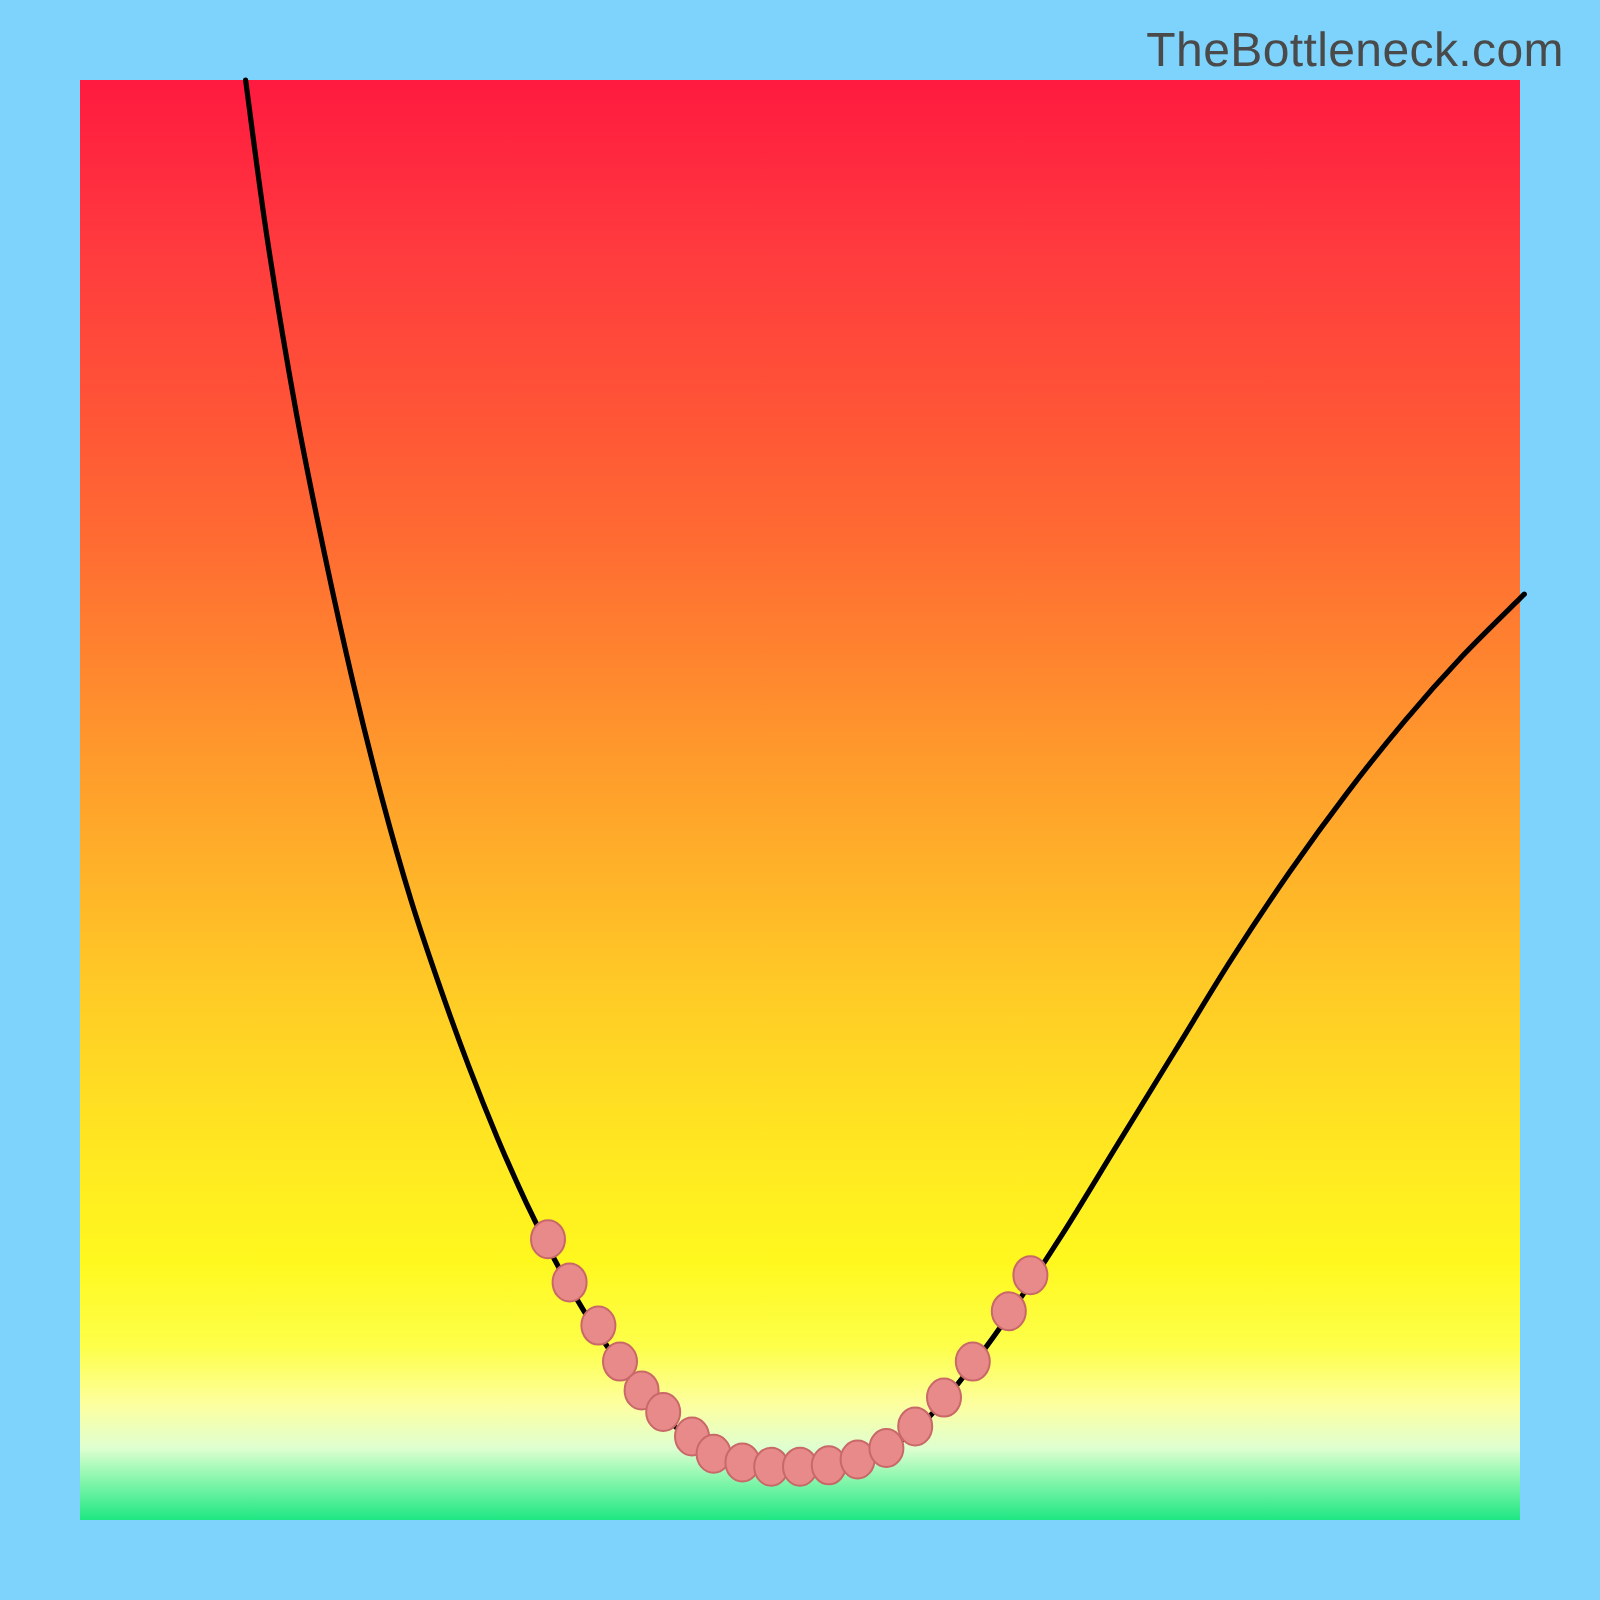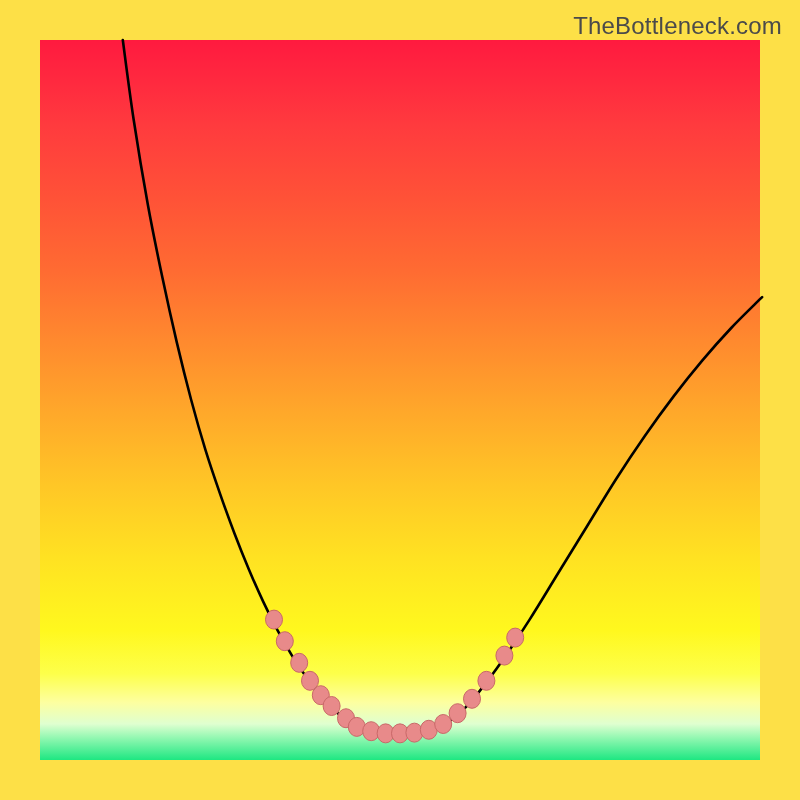--- a/index.html
+++ b/index.html
@@ -10,21 +10,21 @@
     overflow: hidden;
     background: #000;
     font-family: Arial, Helvetica, sans-serif;
   }
   .frame {
     position: absolute;
     left: 0;
     top: 0;
     width: 800px;
     height: 800px;
-    background: #fde047;
+    background: #7dd3fc;
   }
   .plot-area {
     position: absolute;
     left: 40px;
     top: 40px;
     width: 720px;
     height: 720px;
     background: linear-gradient(to bottom,
       #ff1a3f 0%,
       #ff2a3f 6%,

